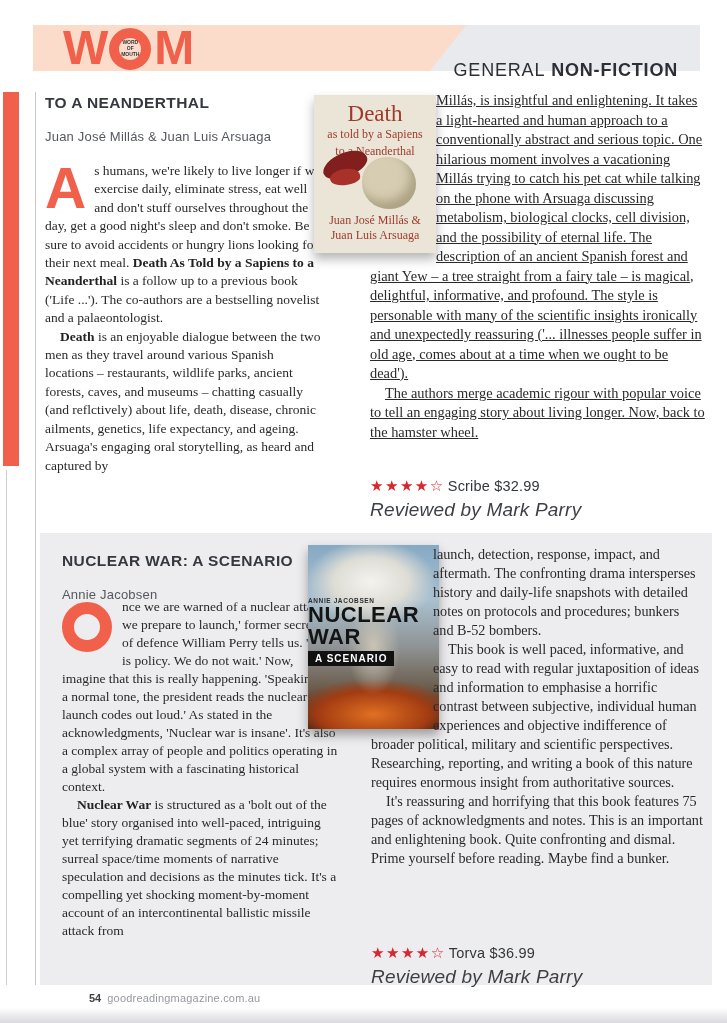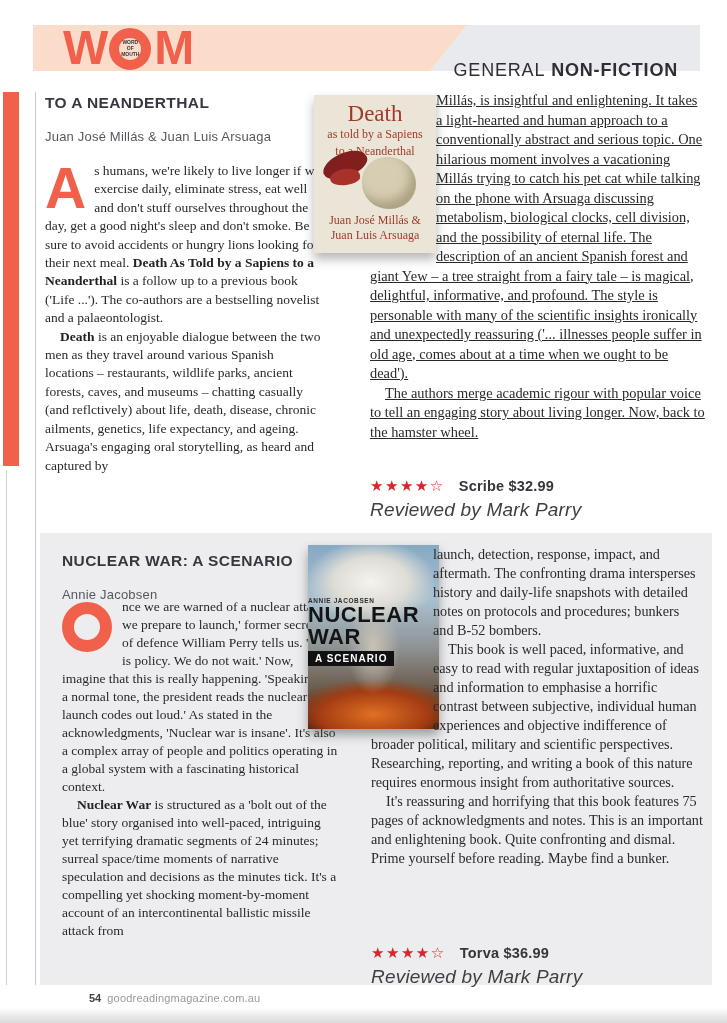--- a/index.html
+++ b/index.html
@@ -49,21 +49,21 @@
   .dropcap{float:left;font-family:"Liberation Sans",sans-serif;font-weight:700;font-size:57px;
            line-height:46px;color:#f0604a;margin:3px 8px 0 0;}
   .dropring{float:left;width:26px;height:26px;border:12px solid #f0604a;border-radius:50%;
             margin:4px 10px 2px 0;}
 
   
   .rating{position:absolute;display:flex;align-items:center;}
   .rating1{left:370px;top:477px;}
   .rating2{left:371px;top:944px;}
   .st{color:#d7282f;font-size:15px;letter-spacing:1.5px;font-family:"DejaVu Sans",sans-serif;}
-  .pub{font-size:14.5px;font-weight:700;color:#33363b;margin-left:14px;letter-spacing:0.2px;}
+  .pub{font-size:14.5px;font-weight:400;color:#33363b;margin-left:3px;letter-spacing:0.2px;}
   .reviewer{position:absolute;font-style:italic;font-size:19px;color:#3c3f44;letter-spacing:0.2px;}
   .reviewer1{left:370px;top:499px;}
   .reviewer2{left:371px;top:966px;}
 
   
   .panel{position:absolute;left:40px;top:533px;width:672px;height:452px;background:#ededef;}
 
   
   .cover1{position:absolute;left:314px;top:95px;width:122px;height:158px;background:#eae5d6;
           box-shadow:0 6px 10px rgba(70,70,70,0.4);overflow:hidden;}

